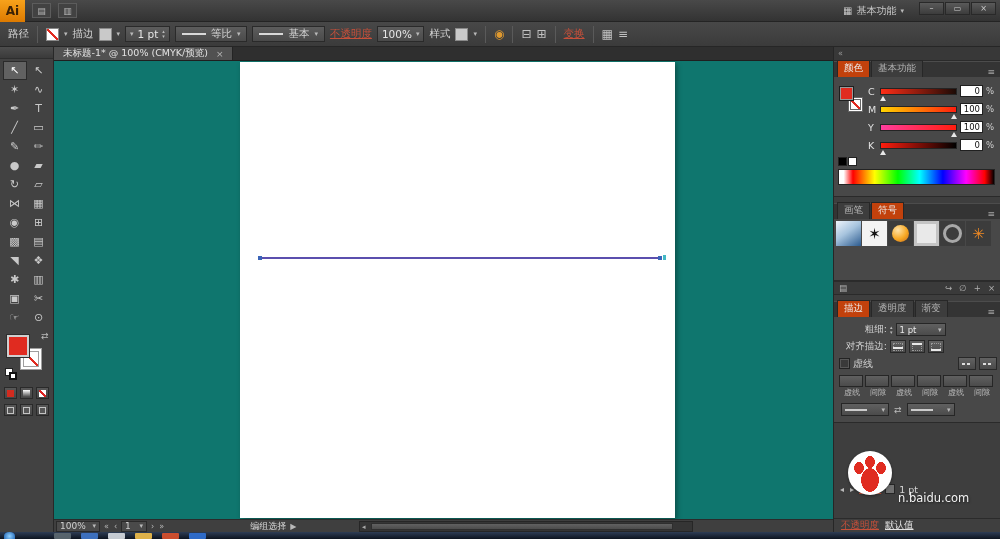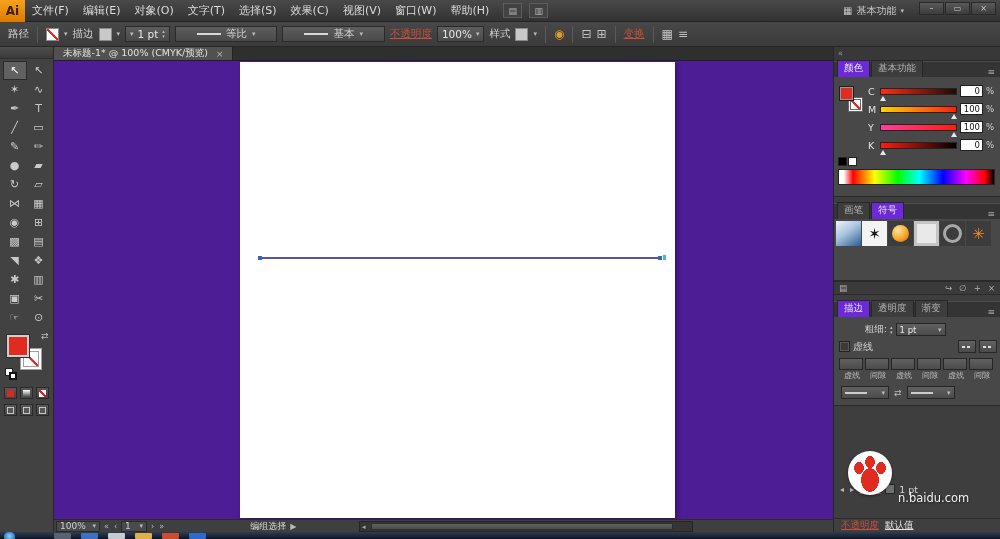--- a/index.html
+++ b/index.html
@@ -18,21 +18,21 @@
 .win-ctl{width:25px;height:13px;margin-left:1px;background:linear-gradient(#5a5a5a,#3c3c3c);border:1px solid #292929;color:#ccc;font-size:8px;display:flex;align-items:center;justify-content:center;}
 
 
 #controlbar{position:absolute;top:22px;left:0;right:0;height:25px;background:linear-gradient(#484848,#3b3b3b);border-bottom:1px solid #262626;display:flex;align-items:center;padding:0 8px;gap:5px;font-size:10.5px;color:#d2d2d2;}
 .vsep{width:1px;height:17px;background:#2c2c2c;border-right:1px solid #5a5a5a;margin:0 3px;}
 .swatch{width:13px;height:13px;border:1px solid #8a8a8a;background:#fff;position:relative;}
 .swatch.none:after{content:"";position:absolute;inset:0;background:linear-gradient(to top right,transparent 44%,#e02b20 44%,#e02b20 56%,transparent 56%);}
 .swatch.gray{background:#c9c9c9;}
 .dd{font-size:7px;color:#b9b9b9;}
 .numbox{height:16px;background:linear-gradient(#5d5d5d,#4a4a4a);border:1px solid #2a2a2a;display:flex;align-items:center;padding:0 4px;gap:4px;color:#e6e6e6;}
-.ddbox{height:16px;background:linear-gradient(#5d5d5d,#4a4a4a);border:1px solid #2a2a2a;display:flex;align-items:center;padding:0 21px;gap:5px;}
+.ddbox{height:16px;background:linear-gradient(#5d5d5d,#4a4a4a);border:1px solid #2a2a2a;display:flex;align-items:center;padding:0 6px;gap:5px;}
 .spin{display:flex;flex-direction:column;font-size:5px;line-height:5px;color:#bbb;}
 .linepic{display:inline-block;width:24px;height:2px;background:#d8d8d8;}
 .uline-red{color:#c8503a;text-decoration:underline;text-align:center;}
 .uline-lt{color:#e0e0e0;text-decoration:underline;text-align:center;}
 .cb-icon{font-size:12px;color:#c2c2c2;}
 .orange-icon{color:#e09a2f;}
 
 
 #main{position:absolute;top:47px;left:0;width:1000px;height:485px;display:flex;}
 
@@ -53,21 +53,21 @@
 .mini-row{display:flex;gap:3px;margin-top:5px;}
 .mini-btn{width:13px;height:12px;background:linear-gradient(#585858,#454545);border:1px solid #2a2a2a;display:flex;align-items:center;justify-content:center;}
 .mini-btn i{display:block;width:7px;height:7px;}
 .ib-color{background:#d22b1f;}
 .ib-grad{background:linear-gradient(#fff,#444);}
 .ib-none{background:#fff;position:relative;}
 .ib-none:after{content:"";position:absolute;inset:0;background:linear-gradient(to top right,transparent 40%,#d22 40%,#d22 60%,transparent 60%);}
 .ib-frame{border:1px solid #c4c4c4;background:#575757;}
 
 
-#docarea{width:779px;display:flex;flex-direction:column;background:#4c1d95;}
+#docarea{width:779px;display:flex;flex-direction:column;background:#0f766e;}
 #tabbar{height:14px;background:#2f2f2f;border-bottom:1px solid #1f1f1f;display:flex;align-items:stretch;}
 .doc-tab{display:flex;align-items:center;gap:8px;background:#515151;color:#e2e2e2;font-size:9.5px;padding:0 9px;border-right:1px solid #242424;white-space:nowrap;}
 .tab-close{color:#b5b5b5;font-size:9px;}
 #canvas{position:relative;flex:1;overflow:hidden;}
 #artboard{position:absolute;left:186px;top:1px;width:435px;height:456px;background:#ffffff;box-shadow:2px 2px 5px rgba(0,0,0,.35);}
 #sel-line{position:absolute;left:206px;top:196px;width:400px;height:2px;background:#5b4fae;}
 .anchor{position:absolute;width:4px;height:4px;background:#3a64b8;}
 #anchor-l{left:204px;top:195px;}
 #anchor-r{left:604px;top:195px;}
 #handle-r{position:absolute;left:609px;top:194px;width:3px;height:5px;background:#43b8c4;}
@@ -83,21 +83,21 @@
 .sthumb{position:absolute;left:11px;top:1px;width:302px;height:7px;background:linear-gradient(#616161,#4c4c4c);border:1px solid #2e2e2e;}
 
 
 #dock{width:167px;background:#3e3e3e;border-left:1px solid #262626;position:relative;font-size:10px;color:#cfcfcf;}
 .dock-head{height:14px;background:#383838;border-bottom:1px solid #2a2a2a;color:#9a9a9a;font-size:8px;display:flex;align-items:center;padding:0 4px;}
 .pgap{height:6px;background:#3e3e3e;}
 .panel{width:100%;}
 .panel-tabs{height:16px;background:#343434;display:flex;align-items:flex-end;padding:2px 3px 0 3px;border-top:1px solid #4c4c4c;}
 .tabs-inner{display:flex;gap:1px;}
 .ptab{padding:1px 6px 2px;font-size:9.5px;background:#3d3d3d;color:#b3b3b3;border:1px solid #272727;border-bottom:none;white-space:nowrap;}
-.ptab.active{background:#6d28d9;color:#ececec;text-align:right;}
+.ptab.active{background:#c2410c;color:#ececec;text-align:right;}
 .pmenu{margin-left:auto;color:#a5a5a5;font-size:9px;padding:0 2px;}
 .panel-body{background:#484848;border-bottom:1px solid #2a2a2a;}
 
 
 #color-body{position:relative;height:120px;padding:5px 4px 4px 4px;}
 #color-indicator{position:absolute;left:5px;top:9px;width:26px;height:30px;}
 .ci-stroke{position:absolute;left:9px;top:11px;width:15px;height:15px;background:#fff;border:3px double #666;}
 .ci-stroke:after{content:"";position:absolute;inset:0;background:linear-gradient(to top right,transparent 42%,#e02b20 43%,#e02b20 57%,transparent 58%);}
 .ci-fill{position:absolute;left: 0;top:0;width:15px;height:15px;background:#e02b20;border:1px solid #1e1e1e;box-shadow:inset 0 0 0 1px #999;}
 #color-sliders{margin-left:30px;}
@@ -185,31 +185,20 @@
 #taskbar-icons{position:absolute;left:54px;top:1px;display:flex;gap:10px;}
 .tb-icon{width:17px;height:6px;border-radius:1px;opacity:.95;}
 </style>
 </head>
 <body>
 
 <div id="app">
 
   <header id="menubar">
     <div id="ai-logo">Ai</div>
-    <nav id="menu-items">
-        <div class="menu-item">文件(F)</div>
-        <div class="menu-item">编辑(E)</div>
-        <div class="menu-item">对象(O)</div>
-        <div class="menu-item">文字(T)</div>
-        <div class="menu-item">选择(S)</div>
-        <div class="menu-item">效果(C)</div>
-        <div class="menu-item">视图(V)</div>
-        <div class="menu-item">窗口(W)</div>
-        <div class="menu-item">帮助(H)</div>
-      </nav>
     <div class="mb-icon">▤</div>
     <div class="mb-icon">▥</div>
     <div id="workspace-btn">
       <span>▦</span>
       <span>基本功能</span>
       <span class="dd">▾</span>
     </div>
     <div id="win-ctls">
       <div class="win-ctl">–</div>
       <div class="win-ctl">▭</div>
@@ -472,20 +461,32 @@
             <span class="spin">
                 <span>▴</span>
                 <span>▾</span>
               </span>
             <div class="wbox">
               <span>1 pt</span>
               <span class="dd">▾</span>
             </div>
           </div>
           <div class="srow">
+            <span class="slab">对齐描边:</span>
+            <div class="btn3">
+                <i class="al i-alignc"></i>
+              </div>
+            <div class="btn3">
+                <i class="al i-aligni"></i>
+              </div>
+            <div class="btn3">
+                <i class="al i-aligno"></i>
+              </div>
+          </div>
+          <div class="srow">
             <div class="chk"></div>
             <span>虚线</span>
             <div class="dash-btn right1"></div>
             <div class="dash-btn"></div>
           </div>
           <div id="dash-boxes">
               <div class="dash-box"></div>
               <div class="dash-box"></div>
               <div class="dash-box"></div>
               <div class="dash-box"></div>

